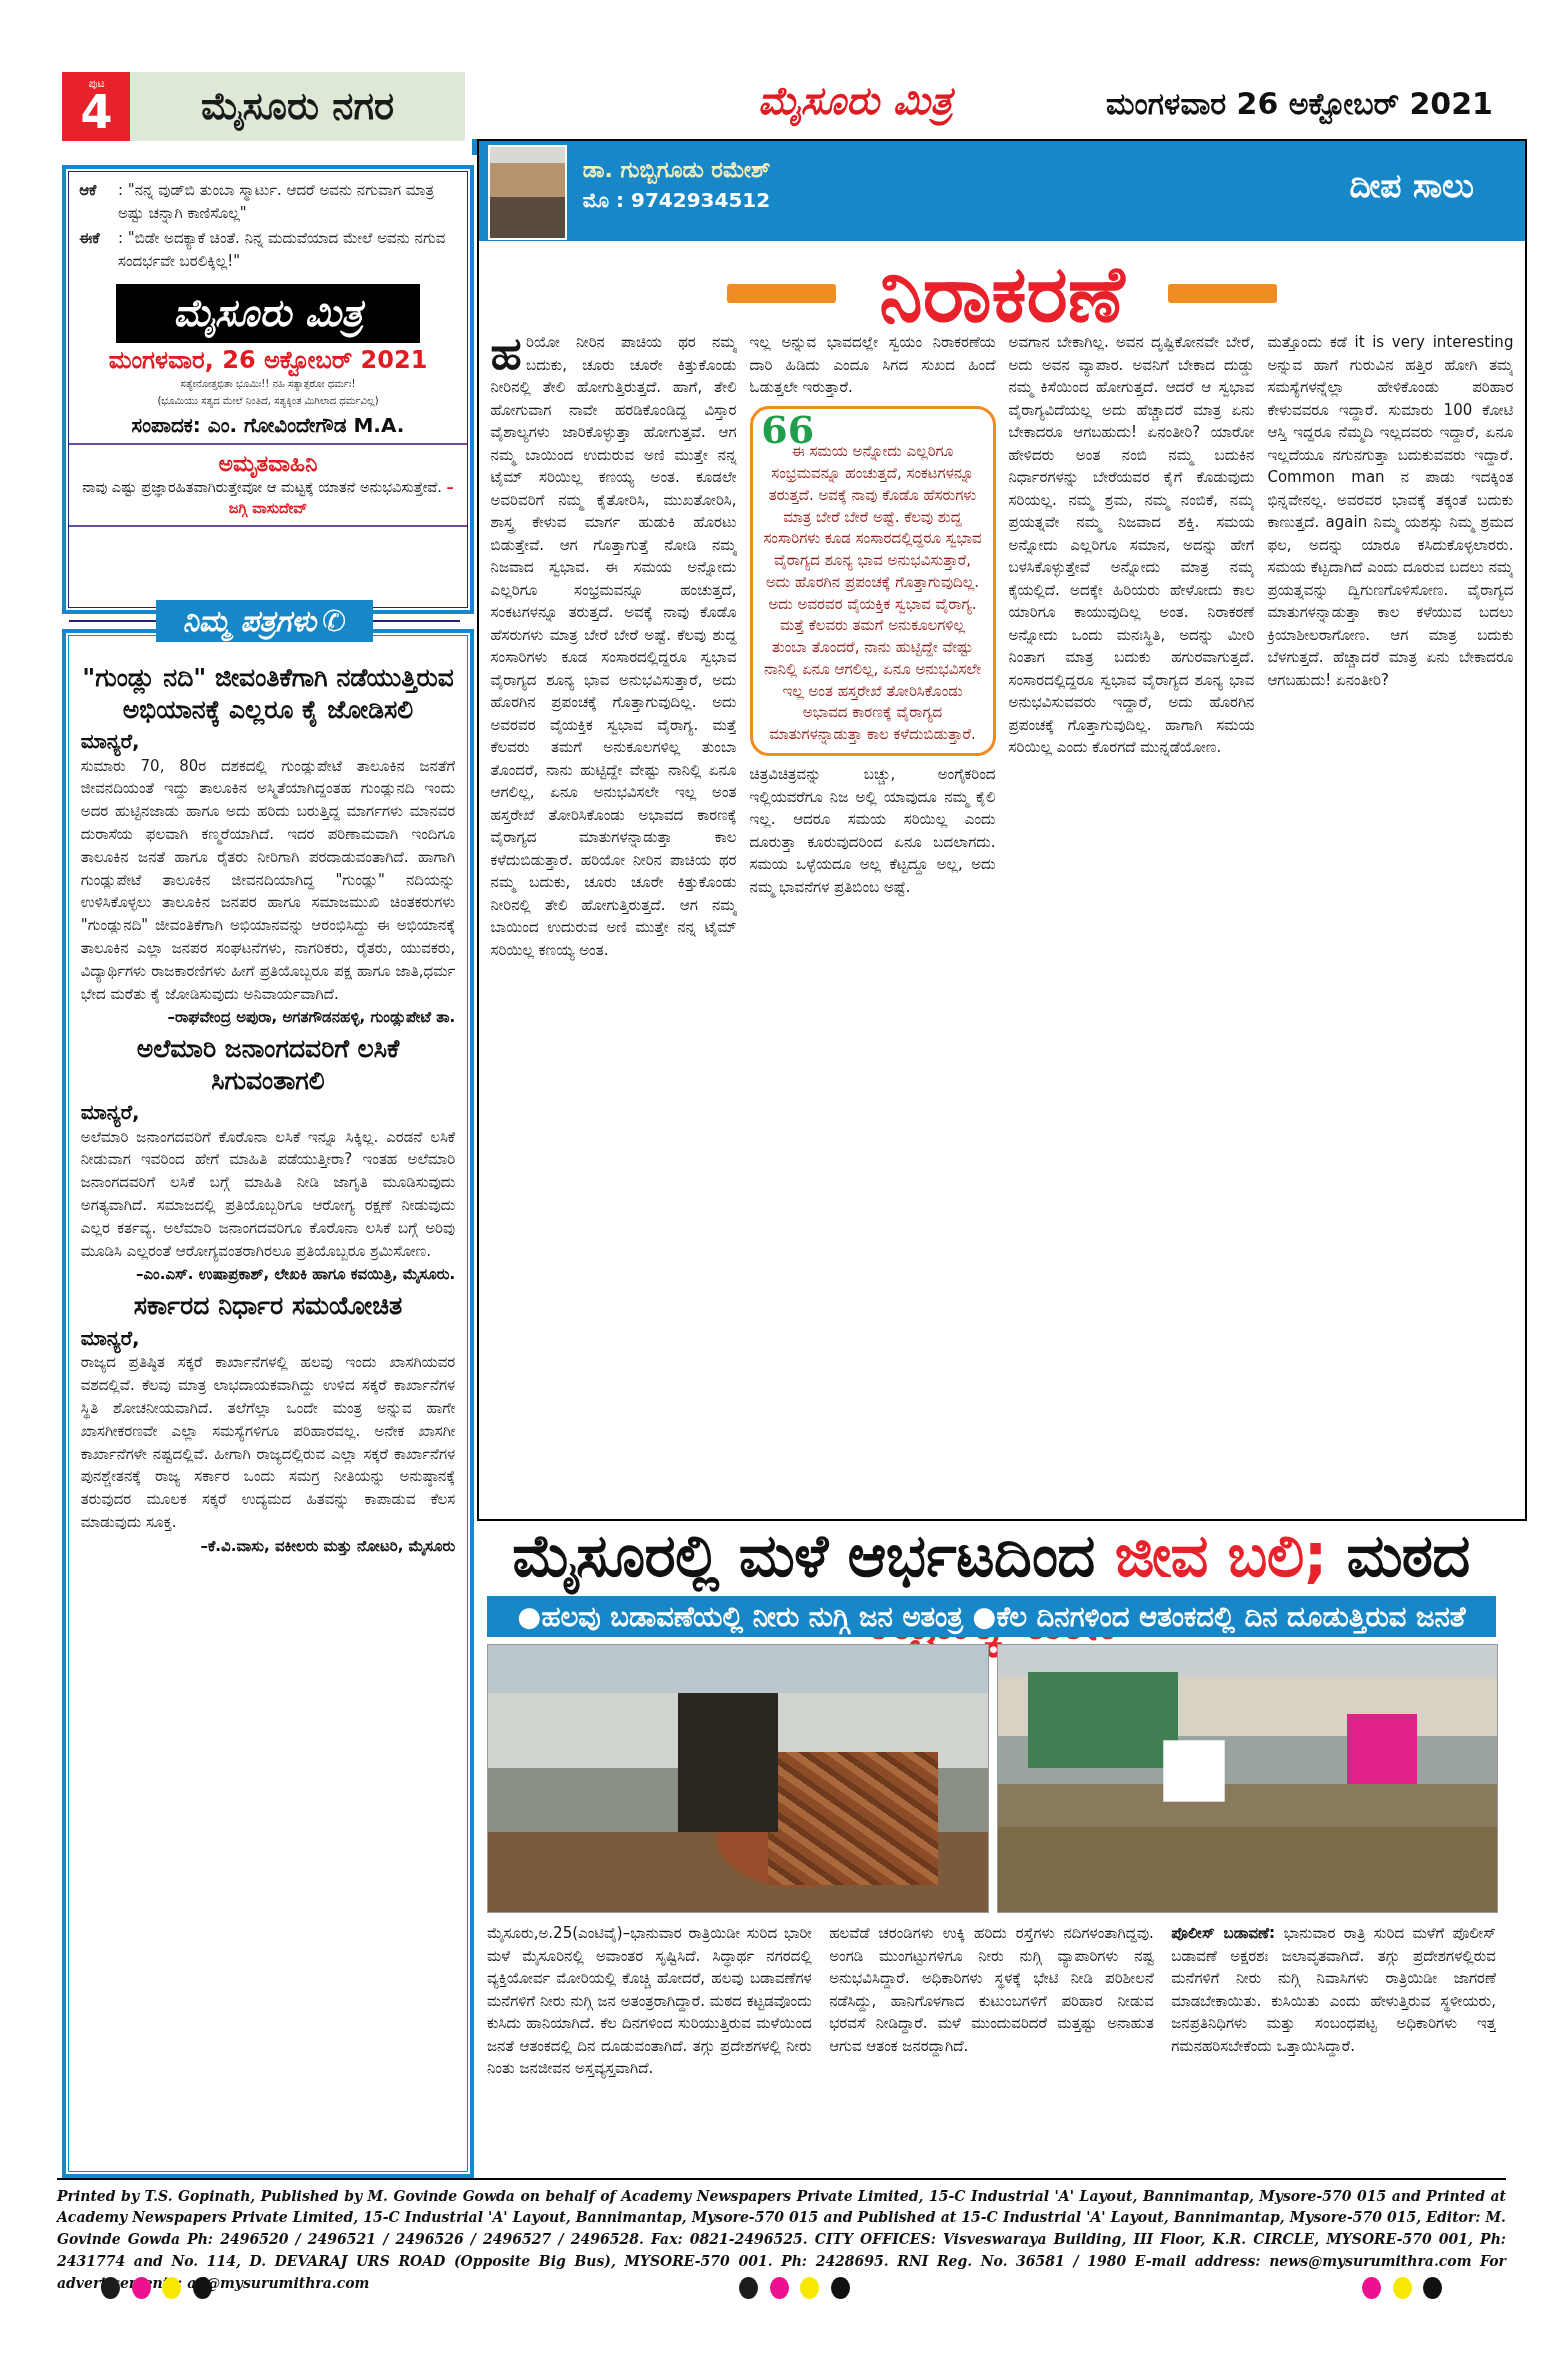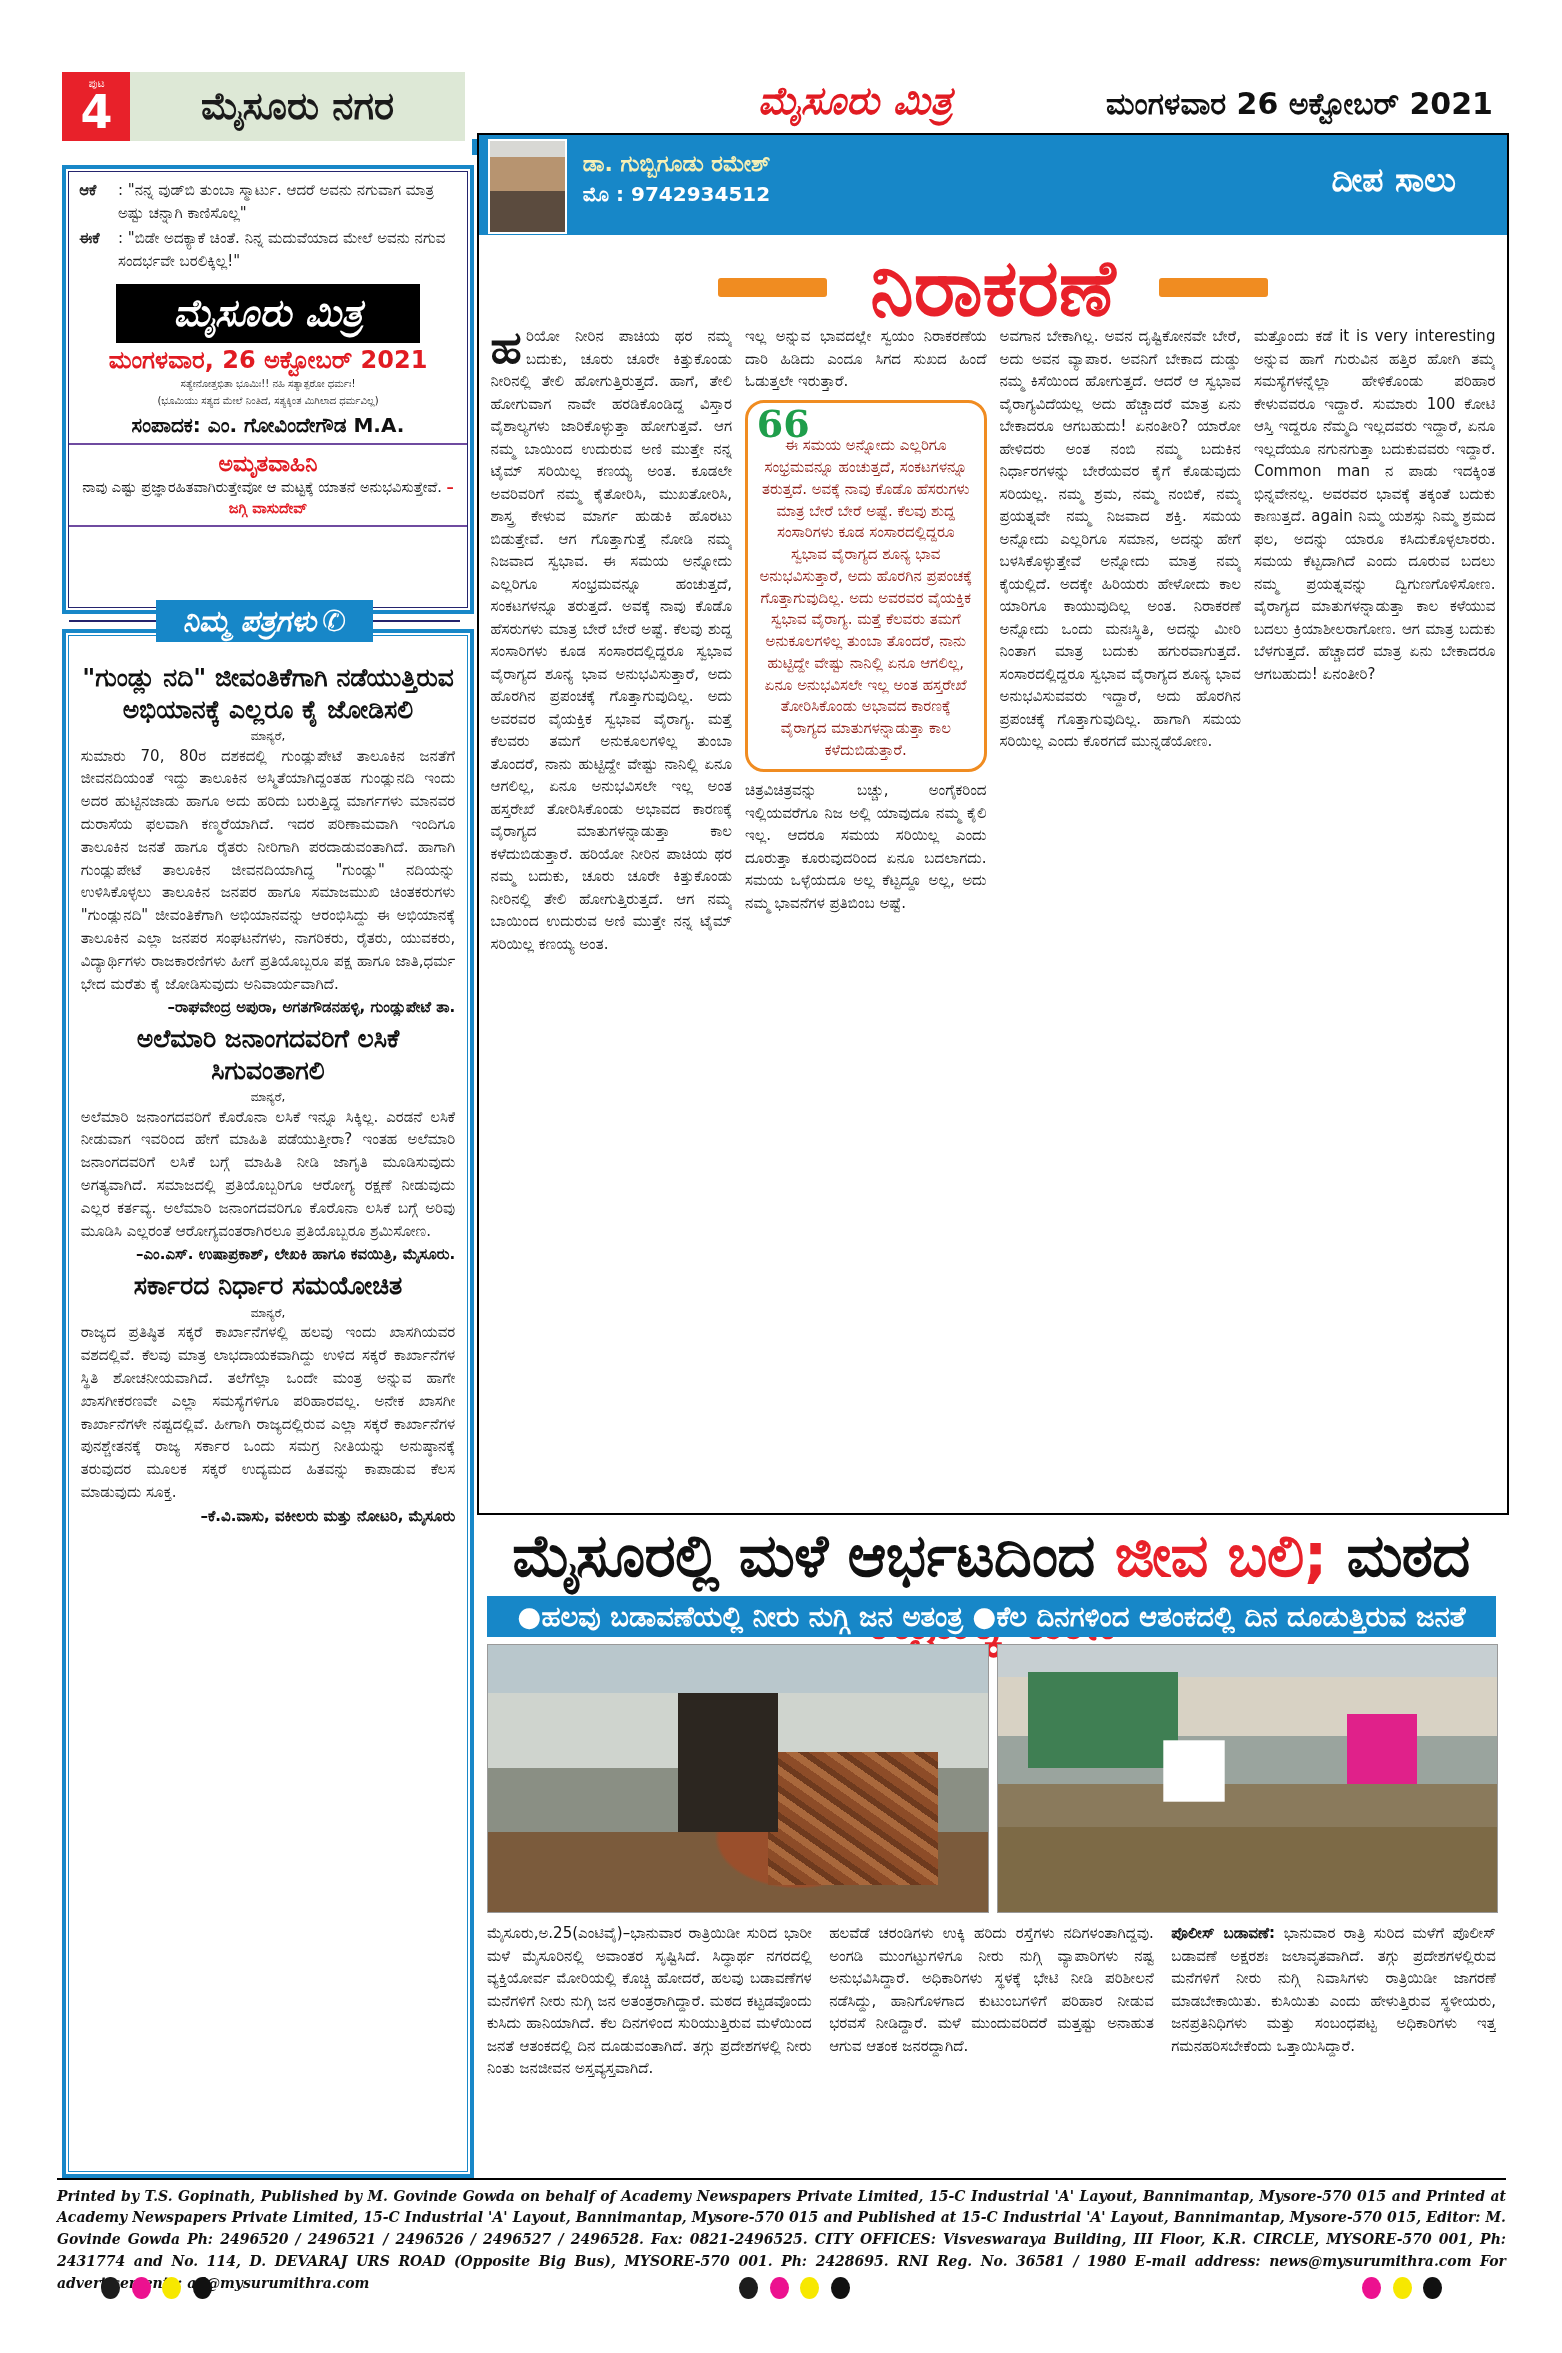--- a/index.html
+++ b/index.html
@@ -43,25 +43,25 @@
   .prule{height:2.2px;background:#6f4ba0;margin:5.8px 0;}
   .amr-title{color:#e11b22;text-align:center;font-size:22px;font-weight:bold;}
   .amr-quote{text-align:center;font-size:14.5px;line-height:1.4;padding:1.4px 13px;}
   .amr-auth{color:#e11b22;font-weight:bold;}
   .letters-ribbon{left:156px;top:600px;width:217px;height:42px;background:#1787c8;color:#fff;z-index:3;
     display:flex;align-items:center;justify-content:center;gap:5.8px;font-size:29px;font-weight:bold;font-style:italic;}
   .ribbon-line{top:620px;height:2.2px;background:#24246e;z-index:2;}
   .letters-box{left:62px;top:629px;width:404px;height:1541px;border:4.3px solid #1787c8;background:#fff;}
   .letters-inner{position:absolute;inset:2.2px;border:1.4px solid #1787c8;padding:19px 11.6px 7.2px;overflow:hidden;}
   .let-head{font-size:25px;font-weight:bold;text-align:center;line-height:1.25;margin:7.2px 0 4.3px;}
-  .let-sal{font-size:12px;font-weight:normal;margin:1.4px 0;text-align:center;}
+  .let-sal{font-size:20px;font-weight:bold;margin:1.4px 0;}
   .let-body{font-size:15px;line-height:1.52;text-align:justify;color:#1c1c1c;}
   .let-sig{font-size:15px;font-weight:bold;text-align:right;margin:2.9px 0 7.2px;}
   
-  .article-box{left:477px;top:133px;width:1028px;height:1378px;border:2.2px solid #000;background:#fff;}
+  .article-box{left:477px;top:139px;width:1028px;height:1378px;border:2.2px solid #000;background:#fff;padding-left:18px;}
   .author-bar{position:absolute;left:0;top:0;right:0;height:100px;background:#1787c8;display:flex;align-items:flex-start;}
   .author-photo{width:75px;height:91px;margin:4.3px 0 0 8.7px;background:
     linear-gradient(180deg,#d8d8d4 0 18%,#b79470 18% 55%,#5b4b3e 55% 100%);border:2.2px solid #fff;}
   .author-meta{margin:16px 0 0 16px;}
   .author-name{color:#f6f0b6;font-size:22px;font-weight:bold;}
   .author-phone{color:#fff;font-size:20px;font-weight:bold;margin-top:5.8px;}
   .column-name{margin-left:auto;margin-right:51px;margin-top:25px;color:#fff;font-size:33px;font-weight:bold;}
   .art-title-row{position:absolute;left:0;top:109px;right:0;height:87px;display:flex;align-items:center;justify-content:center;gap:43px;}
   .dash{width:109px;height:19px;background:#f08c21;border-radius:2.9px;}
   .art-title{color:#e8212a;font-size:78px;font-weight:bold;line-height:1;}

